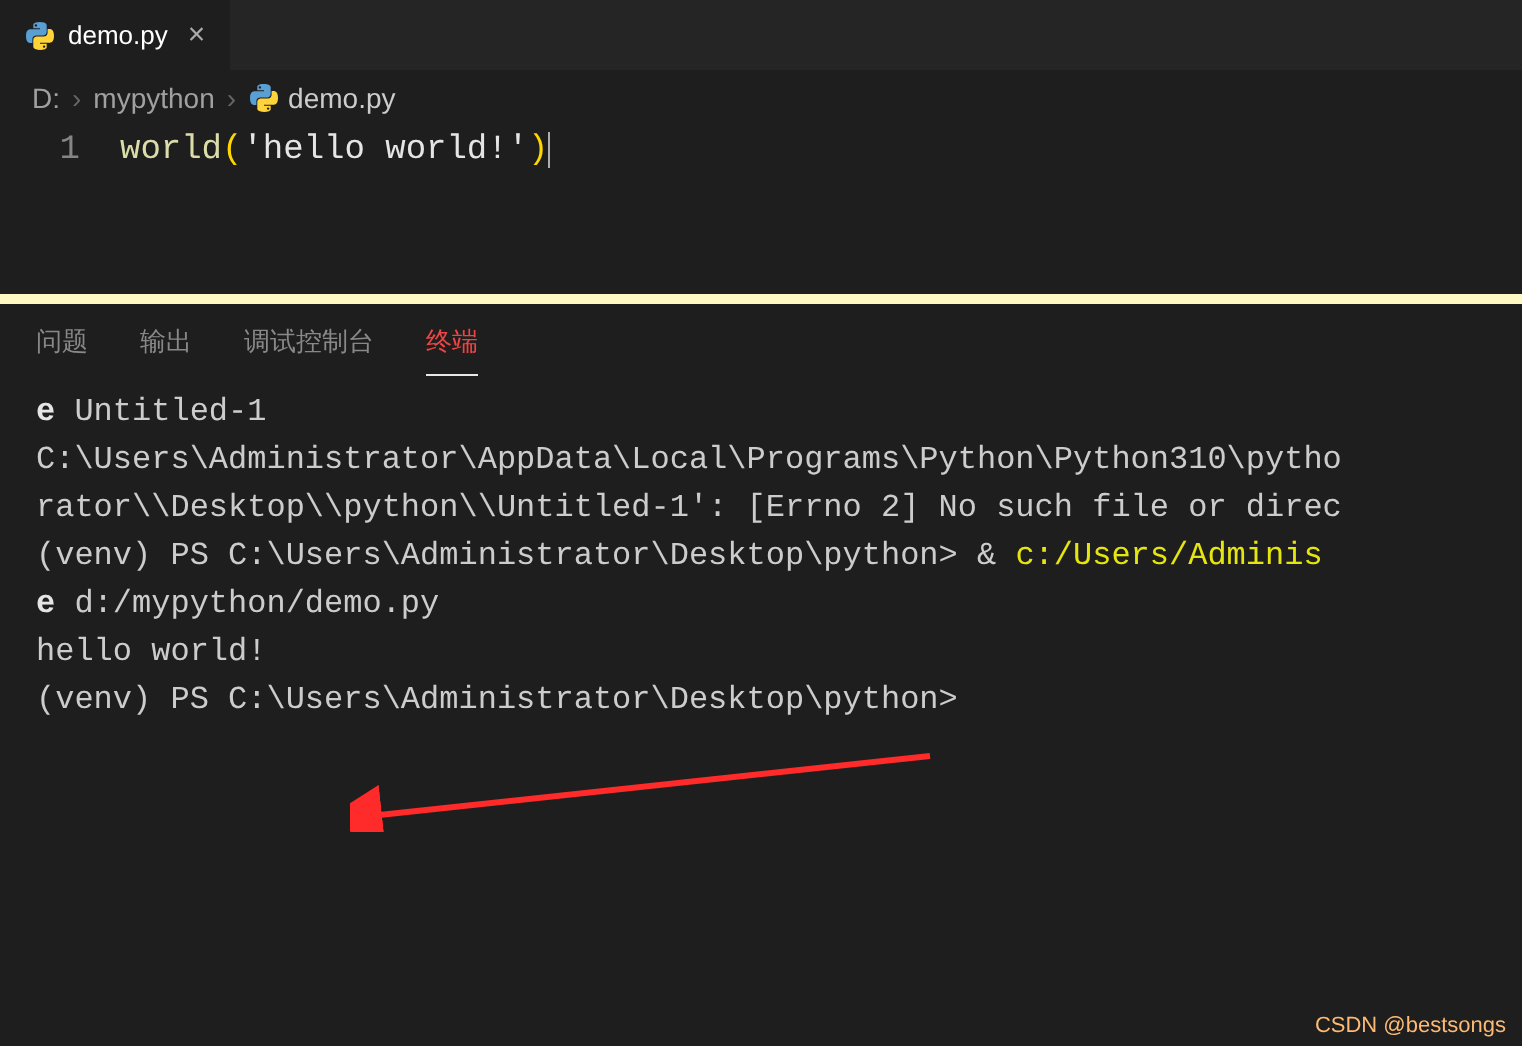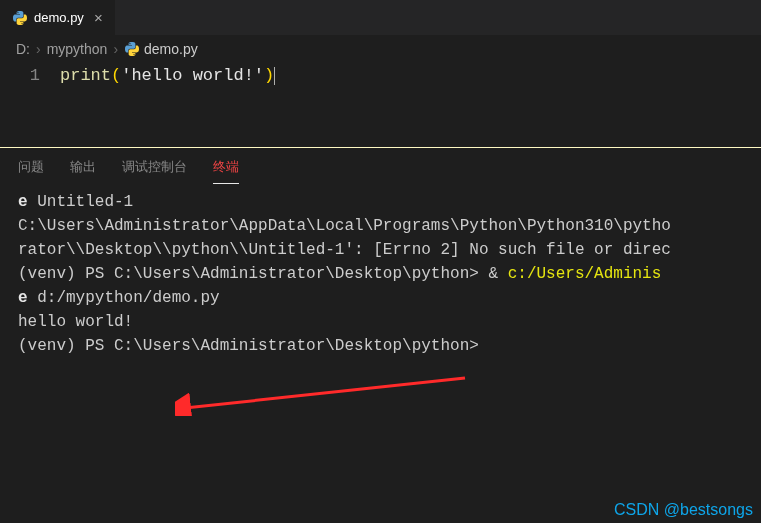--- a/index.html
+++ b/index.html
@@ -32,21 +32,21 @@
   font-family: Consolas, "Courier New", monospace;
   font-size: 17px; line-height: 22px;
 }
 .lineno { width: 60px; text-align: right; color: #858585; padding-right: 20px;}
 .code { flex: 1; white-space: pre; }
 .tok-fn { color: #dcdcaa; }
 .tok-par { color: #ffd700; }
 .tok-str { color: #e5e5e5; }
 .cursor { display:inline-block; width:1px; height:18px; background:#aeafad; vertical-align:middle;}
 .panel {
-  border-top: 1px solid #fef9c3;
+  border-top: 5px solid #fef9c3;
   background: #1e1e1e;
 }
 .panel-tabs {
   display: flex; gap: 26px; padding: 10px 18px 8px;
   font-size: 13px; color: #888;
 }
 .panel-tabs .ptab { position: relative; cursor: default; }
 .panel-tabs .active { color: #ef4444; }
 .panel-tabs .active::after {
   content: ""; position: absolute; left:0; right:0; bottom:-8px;
@@ -61,21 +61,21 @@
 .term-yellow { color: #e5e510; }
 .term-bold { font-weight: bold; color: #e5e5e5;}
 .arrow {
   position: absolute;
   left: 175px; top: 376px;
   pointer-events: none;
 }
 .watermark {
   position: absolute;
   right: 8px; bottom: 4px;
-  color: #0ea5e9; font-size: 16px;
+  color: #fdba74; font-size: 11px;
   font-family: sans-serif;
   margin-left: 20px;
 }
 </style>
 </head>
 <body>
 
 <div class="tabs">
   <div class="tab">
     <span class="py-icon">
@@ -100,21 +100,21 @@
           <path fill="#5a9fd4" d="M15.8 2c-7 0-6.5 3-6.5 3v3.2h6.7v1H6.6S2 8.6 2 15.9s4 7 4 7h2.4v-3.4s-.1-4 3.9-4h6.6s3.8.1 3.8-3.7V5.4S23.2 2 15.8 2zM11.9 4.2a1.2 1.2 0 1 1 0 2.4 1.2 1.2 0 0 1 0-2.4z"></path>
           <path fill="#ffd43b" d="M16.2 30c7 0 6.5-3 6.5-3v-3.2H16v-1h9.4S30 23.4 30 16.1s-4-7-4-7h-2.4v3.4s.1 4-3.9 4h-6.6s-3.8-.1-3.8 3.7v6.4S8.8 30 16.2 30zm3.9-2.2a1.2 1.2 0 1 1 0-2.4 1.2 1.2 0 0 1 0 2.4z"></path>
         </svg>
     </span>
     <span>demo.py</span>
   </span>
 </div>
 
 <div class="editor">
   <div class="lineno">1</div>
-  <div class="code"><span class="tok-fn">print</span><span class="tok-par">(</span><span class="tok-str">'hello world!'</span><span class="tok-par">)</span><span class="cursor"></span></div>
+  <div class="code"><span class="tok-fn">world</span><span class="tok-par">(</span><span class="tok-str">'hello world!'</span><span class="tok-par">)</span><span class="cursor"></span></div>
 </div>
 
 <div class="panel">
   <div class="panel-tabs">
     <span class="ptab">问题</span>
     <span class="ptab">输出</span>
     <span class="ptab">调试控制台</span>
     <span class="ptab active">终端</span>
   </div>
   <div class="terminal"><span class="term-bold">e </span><span>Untitled-1</span>

